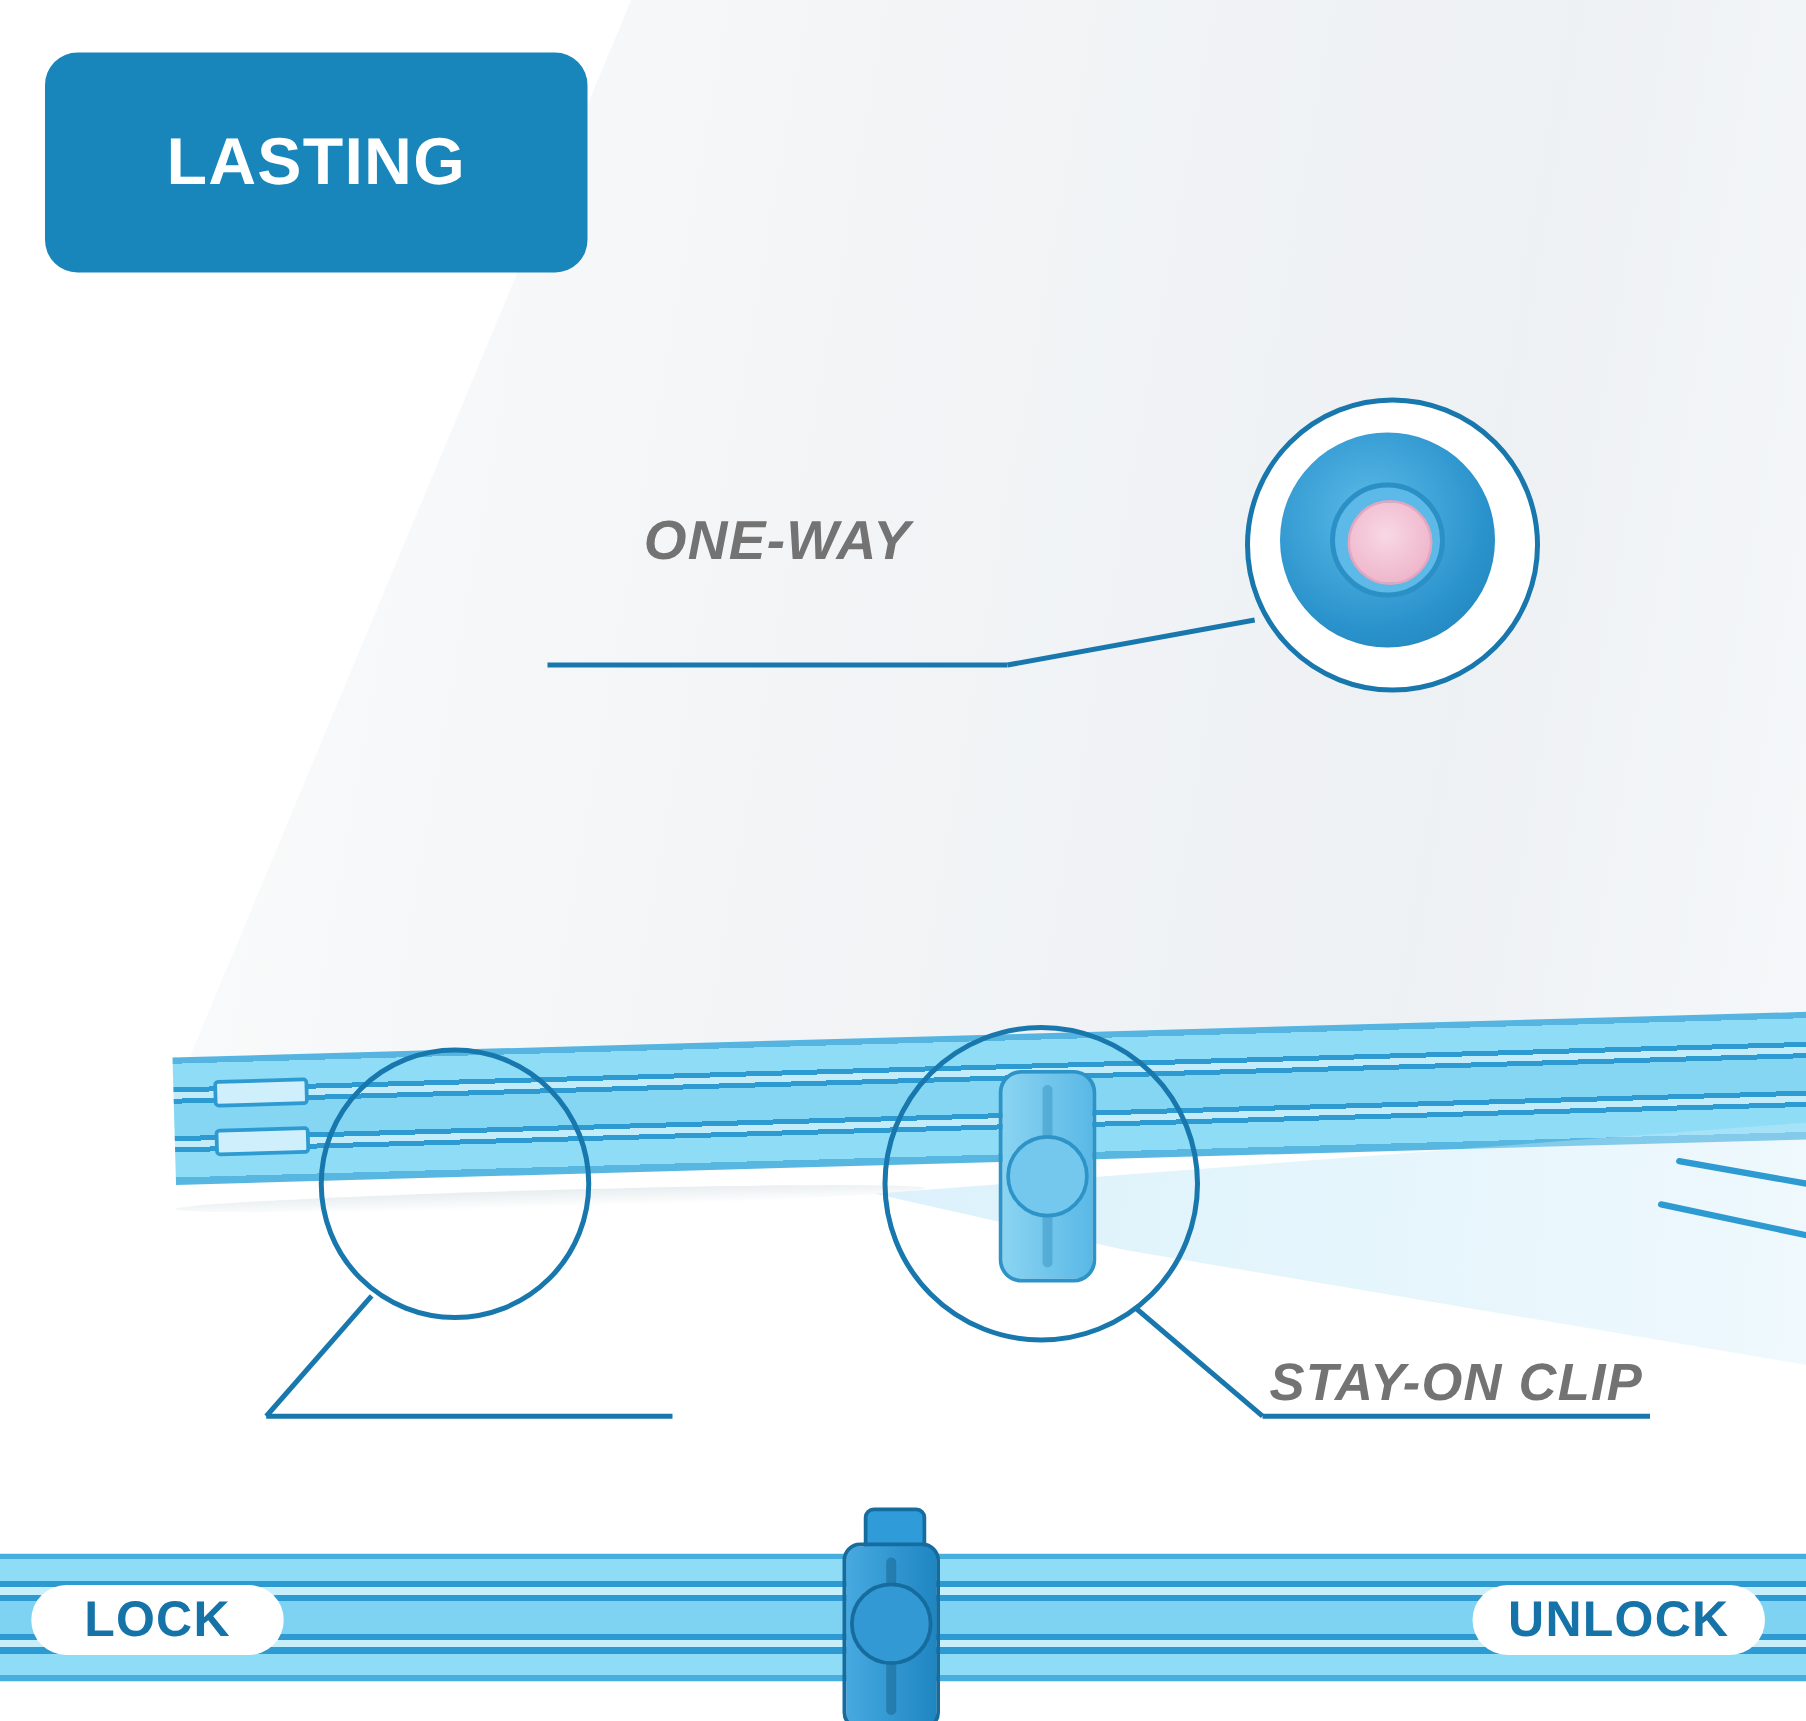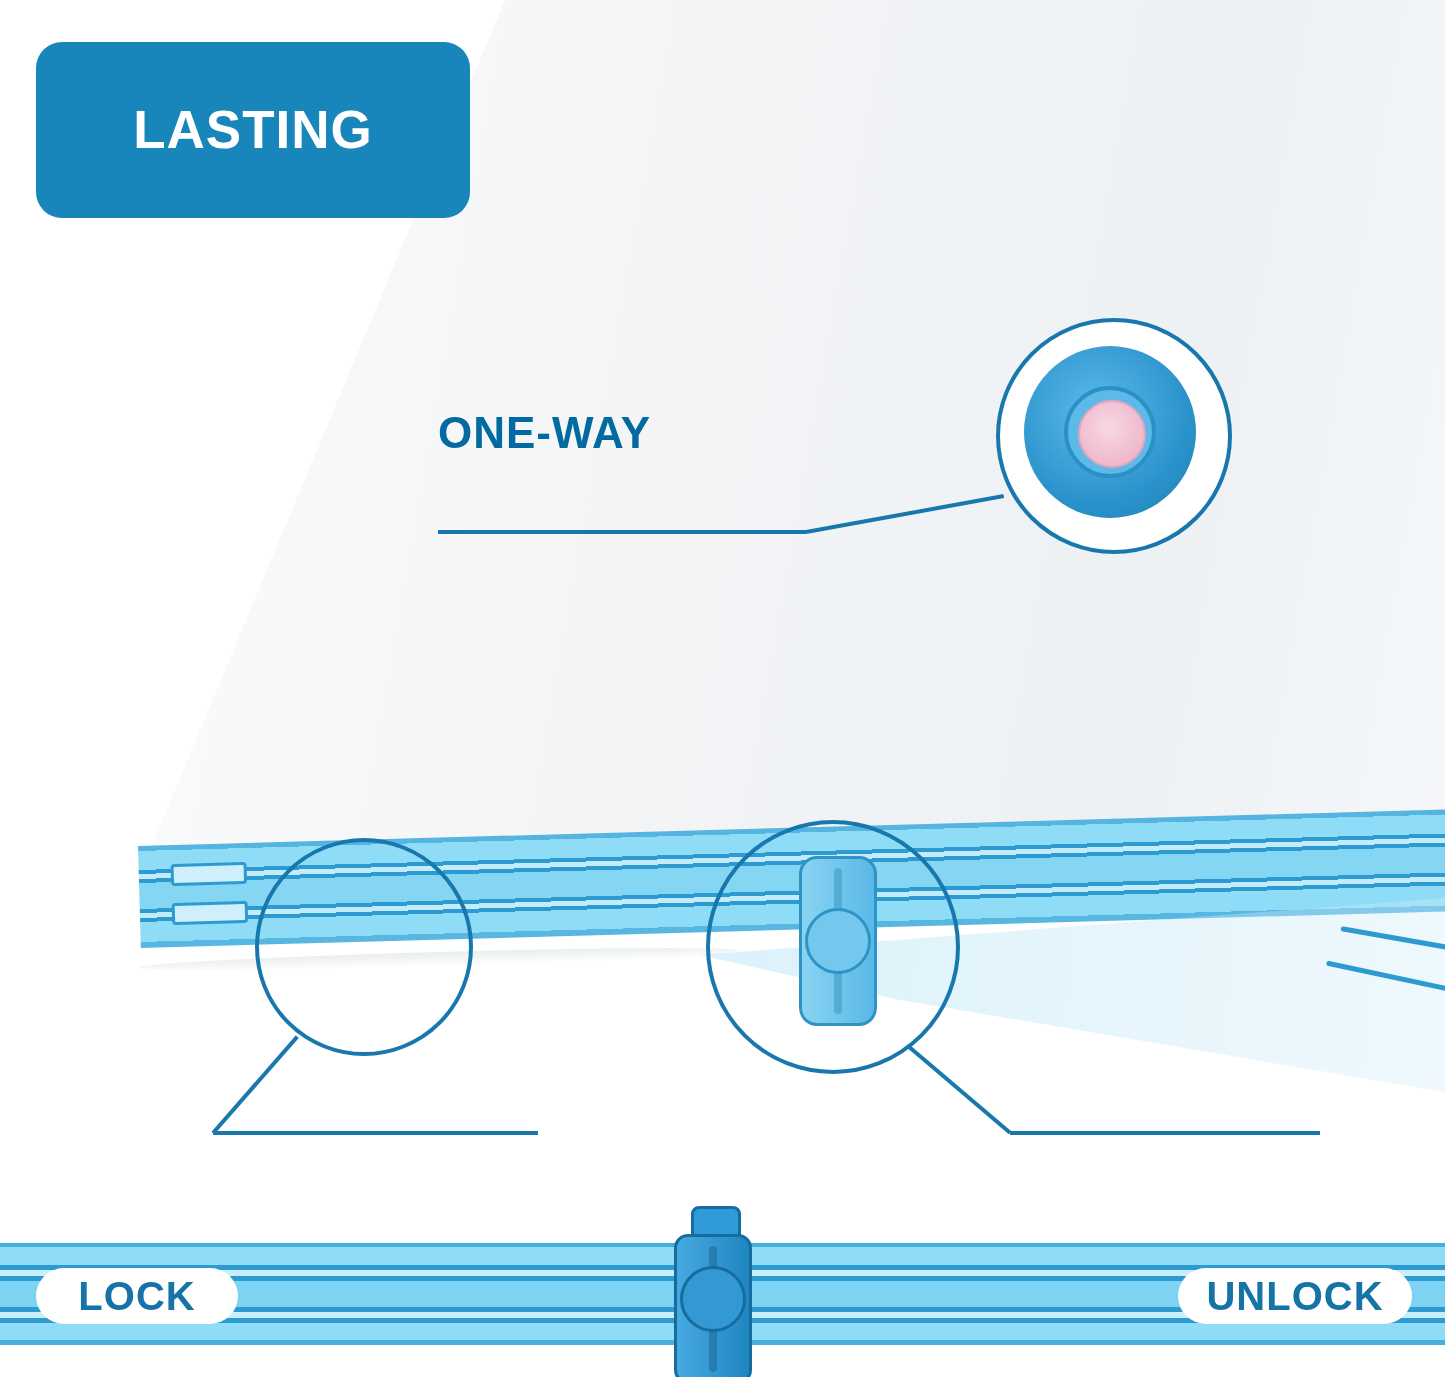--- a/index.html
+++ b/index.html
@@ -95,21 +95,21 @@
   }
   
   .line{position:absolute;height:4px;background:#1878ad;transform-origin:0 50%;}
   .valve-underline{left:438px;top:530px;width:368px;}
   .valve-diag{left:806px;top:530px;width:201px;transform:rotate(-10.3deg);}
   .seal-underline{left:213px;top:1131px;width:325px;}
   .seal-diag{left:213px;top:1131px;width:128px;transform:rotate(-48.8deg);}
   .clip-underline{left:1010px;top:1131px;width:310px;}
   .clip-diag{left:908px;top:1044px;width:134px;transform:rotate(40.4deg);}
   .label{
-    position:absolute;color:#0369a1;font-weight:700;letter-spacing:1px;
+    position:absolute;color:#737373;font-weight:700;letter-spacing:1px;text-align:center;font-style:italic;
   }
   .valve-label{left:438px;top:404px;width:368px;font-size:44px;line-height:1.3;}
   .seal-label{left:213px;top:1082px;width:325px;font-size:42px;}
   .cliplbl{left:1010px;top:1082px;width:310px;font-size:42px;}
   
   .zipper-bar{
     position:absolute;left:0;top:1243px;width:1445px;height:102px;
     background:linear-gradient(to bottom,
       #47aede 0px,#47aede 4px,
       #8edcf6 4px,#8edcf6 22px,
@@ -121,21 +121,21 @@
       #c6eefb 69px,#c6eefb 75px,
       #2d9ad2 75px,#2d9ad2 80px,
       #8edcf6 80px,#8edcf6 97px,
       #47aede 97px,#47aede 102px);
   }
   .pill{
     position:absolute;top:1268px;height:56px;background:#ffffff;border-radius:28px;
     display:flex;align-items:center;justify-content:center;
     color:#1673a8;font-weight:700;font-size:40px;letter-spacing:1px;
   }
-  .pill-lock{left:36px;width:202px;}
+  .pill-lock{left:25px;width:202px;}
   .pill-unlock{left:1178px;width:234px;}
   
   .zipper-clip{position:absolute;left:674px;top:1206px;width:78px;height:174px;}
   .zipper-clip .z-tab{
     position:absolute;left:17px;top:0;width:44px;height:38px;border-radius:8px;
     background:#2f9bd9;border:3px solid #176c9f;
   }
   .zipper-clip .z-body{
     position:absolute;left:0;top:28px;right:0;bottom:-4px;border-radius:14px;
     background:linear-gradient(90deg,#47a9e0,#1f86c2);border:3px solid #176c9f;
@@ -180,20 +180,21 @@
   <div class="line valve-underline"></div>
   <div class="line valve-diag"></div>
   <div class="line seal-underline"></div>
   <div class="line seal-diag"></div>
   <div class="line clip-underline"></div>
   <div class="line clip-diag"></div>
 
   <div class="label valve-label">
     <div>ONE-WAY</div>
   </div>
+  <div class="label cliplbl">STAY-ON CLIP</div>
 
   <div class="badge">
     <div>LASTING</div>
   </div>
 
   <div class="zipper-bar"></div>
   <div class="pill pill-lock">
     <span>LOCK</span>
   </div>
   <div class="pill pill-unlock">

